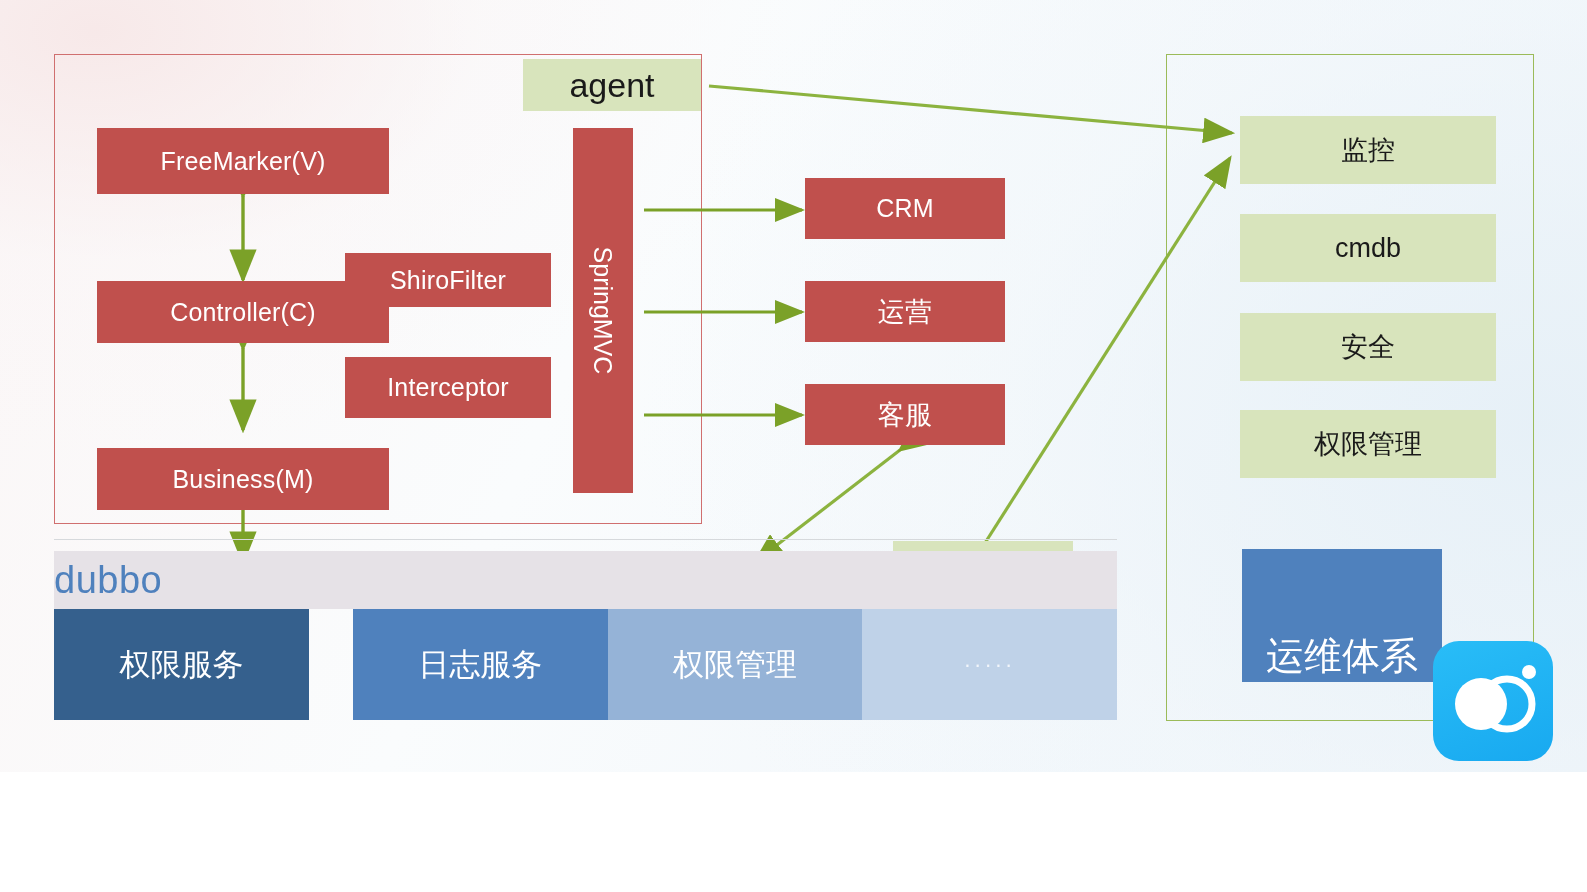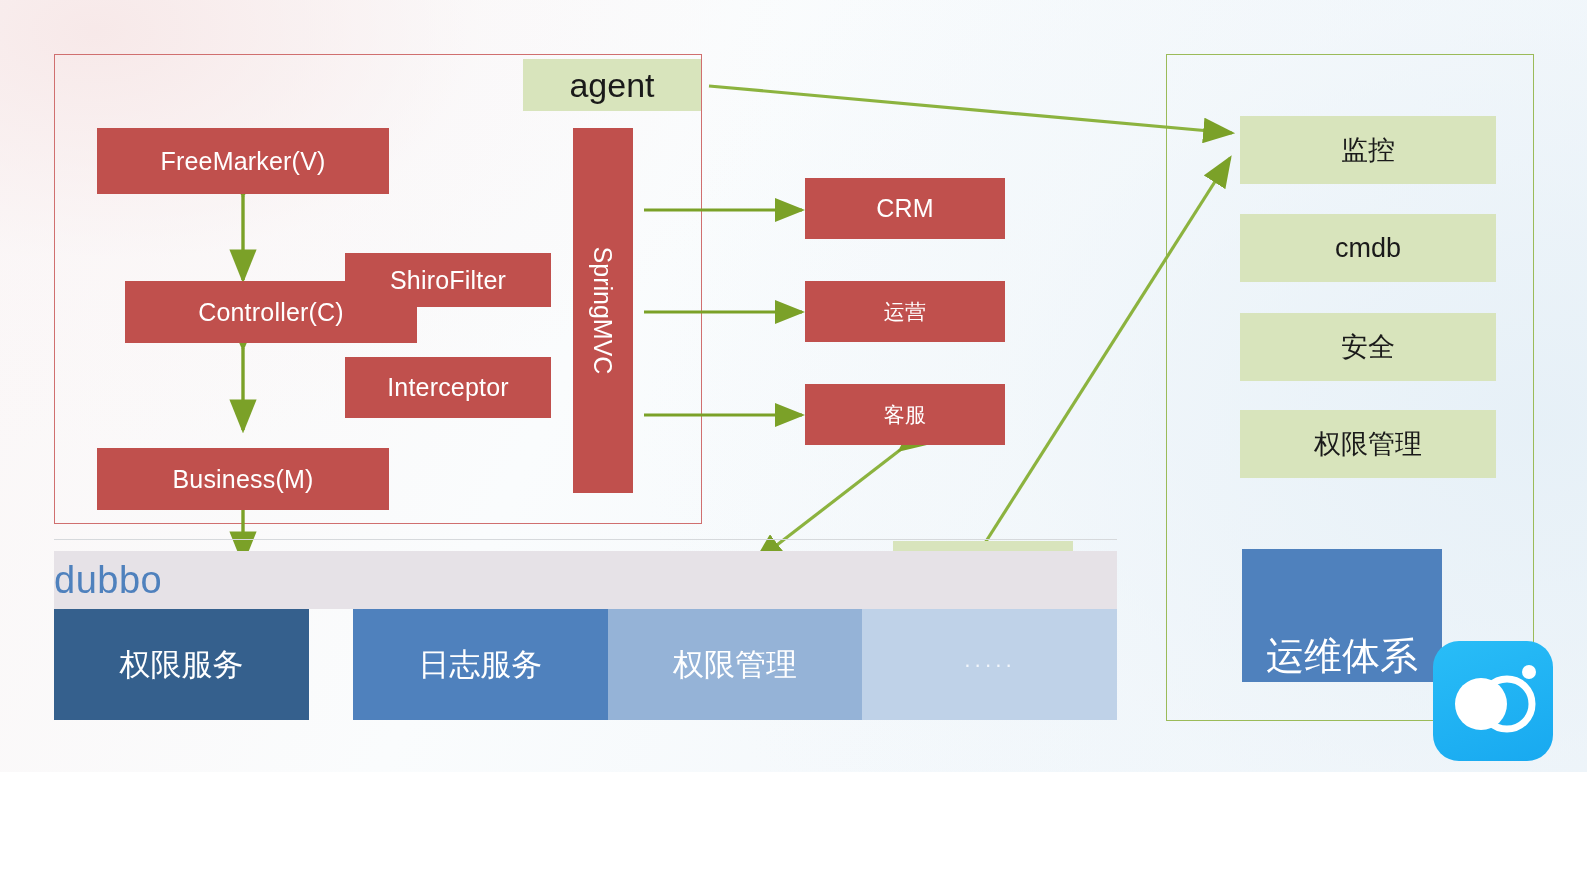--- a/index.html
+++ b/index.html
@@ -19,21 +19,21 @@
 
   .node{position:absolute;display:flex;align-items:center;justify-content:center;box-sizing:border-box;}
   .red{background:#c0504d;color:#ffffff;font-size:25px;letter-spacing:.2px;}
   .red-v{background:#c0504d;}
   .red-v span{
     color:#fff;font-size:25px;white-space:nowrap;
     transform:rotate(90deg);transform-origin:center center;display:inline-block;
   }
   .green{background:#d8e4bc;color:#1a1a1a;font-size:34px;}
   .greenbox{background:#d8e4bc;color:#1a1a1a;font-size:27px;}
-  .cn{font-size:21px;}
+  .cn{font-size:27px;}
 
   #mvc-frame{position:absolute;left:54px;top:54px;width:648px;height:470px;
     border:1.6px solid #d06f6f;box-sizing:border-box;background:transparent;}
   #ops-frame{position:absolute;left:1166px;top:54px;width:368px;height:667px;
     border:1.6px solid #9bbb59;box-sizing:border-box;background:transparent;}
 
   #hairline{position:absolute;left:54px;top:539px;width:1063px;height:1px;background:#d6d9dc;}
   #dubbo-bar{position:absolute;left:54px;top:551px;width:1063px;height:58px;background:#e6e2e7;}
   #dubbo-bar span{position:absolute;left:0;right:0;top:50%;transform:translateY(-50%);
     color:#4f81bd;font-size:38px;letter-spacing:.5px;}
@@ -86,21 +86,21 @@
 
       <line x1="985" y1="543" x2="1230" y2="158" stroke="#8cb33f" stroke-width="3.2" fill="none" marker-end="url(#ah)"></line>
 
       <line x1="900" y1="450" x2="755" y2="562" stroke="#8cb33f" stroke-width="3.2" fill="none" marker-start="url(#ah-st)" marker-end="url(#ah)"></line>
     </svg>
 
     <div class="node red" style="left:97px;top:128px;width:292px;height:66px;">
       <span>FreeMarker(V)</span>
     </div>
 
-    <div class="node red" style="left:97px;top:281px;width:292px;height:62px;margin-left:28px;">
+    <div class="node red" style="left:97px;top:281px;width:292px;height:62px;">
       <span>Controller(C)</span>
     </div>
 
     <div class="node red" style="left:97px;top:448px;width:292px;height:62px;">
       <span>Business(M)</span>
     </div>
 
     <div class="node red" style="left:345px;top:205px;width:206px;height:54px;margin-top:48px;">
       <span>ShiroFilter</span>
     </div>

